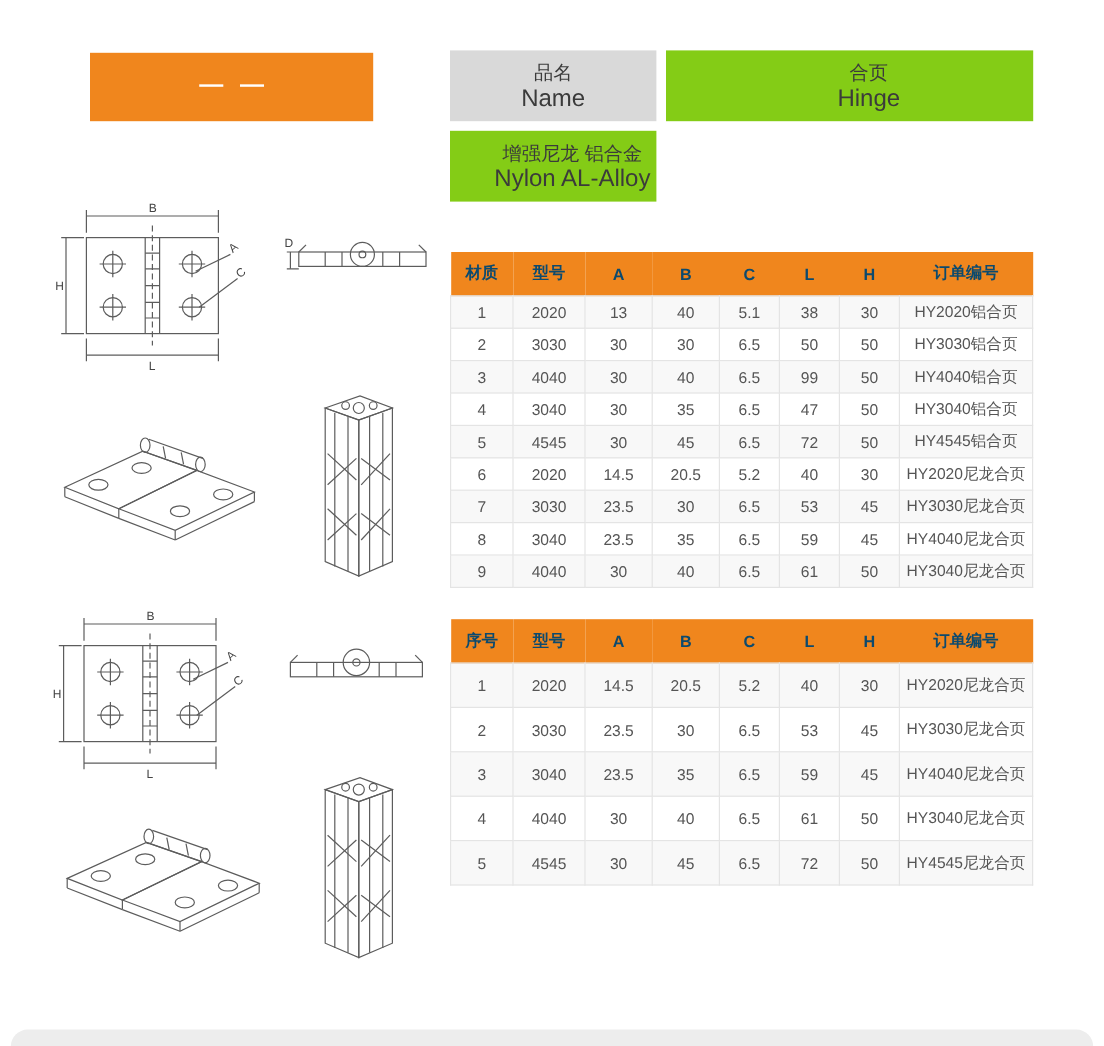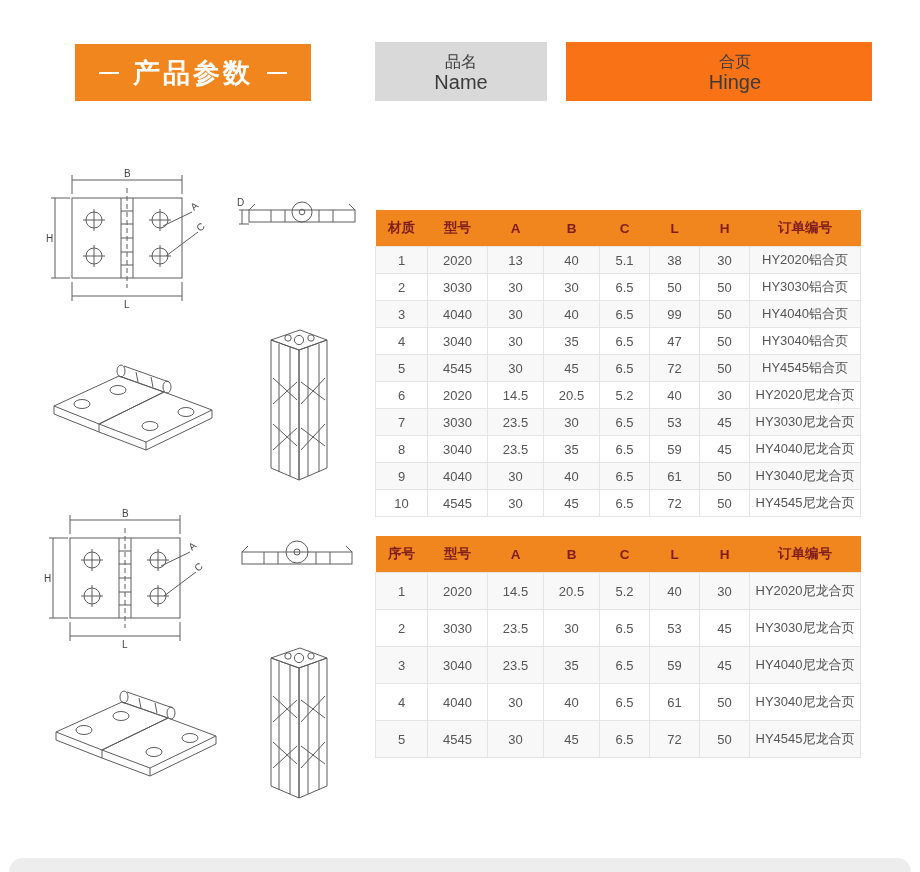--- a/index.html
+++ b/index.html
@@ -10,39 +10,39 @@
   
   .badge{
     position:absolute;left:75px;top:44px;width:236px;height:57px;
     background:#f0861d;color:#fff;display:flex;align-items:center;justify-content:center;gap:14px;
   }
   .badge .title{font-size:27px;font-weight:bold;letter-spacing:3px;}
   .badge .dash{font-size:20px;font-weight:bold;transform:translateY(-1px);}
   
   .info-table{
     position:absolute;left:375px;top:42px;width:481px;
-    display:grid;grid-template-columns:172px 306px;gap:19px;
+    display:grid;grid-template-columns:172px 306px;gap:8px;
   }
   .info-cell{
     height:59px;display:flex;flex-direction:column;align-items:center;justify-content:center;
     line-height:21px;color:#3b3b3b;
   }
   .info-label{background:#d9d9d9;}
-  .info-value{background:#f97316;padding-left:32px;}
+  .info-value{background:#84cc16;padding-left:32px;}
   .zh{font-size:16px;}
   .en{font-size:20px;}
   
   .spec{
     position:absolute;left:375px;border-collapse:collapse;table-layout:fixed;width:486px;
     background:#fff;
   }
   #spec-table-top{top:210px;}
-  #spec-table-bottom{top:536px;padding-left:19px;}
+  #spec-table-bottom{top:516px;padding-left:19px;}
   .spec th{
-    background:#f0861d;color:#7f1d1d;font-size:13.5px;font-weight:bold;
+    background:#f0861d;color:#0c4a6e;font-size:13.5px;font-weight:bold;
     padding:9px 2px;text-align:center;border:none;
   }
   .spec td{
     border:1px solid #e4e4e4;font-size:13px;color:#555;text-align:center;padding:4px 2px;
   }
   #spec-table-bottom td{padding:9px 2px;}
   .spec tbody tr:nth-child(odd){background:#f8f8f8;}
   .spec th:nth-child(1),.spec td:nth-child(1){width:48px;}
   .spec th:nth-child(2),.spec td:nth-child(2){width:56px;}
   .spec th:nth-child(3),.spec td:nth-child(3){width:52px;}
@@ -67,32 +67,35 @@
     background:#ededed;border-radius:14px 14px 0 0;
   }
 </style>
 </head>
 <body>
 
 <div class="page">
 
   <div class="badge">
     <span class="dash">—</span>
-    <span class="title">产品参数</span>
     <span class="dash">—</span>
   </div>
 
   <div class="info-table">
     <div class="info-cell info-label">
       <span class="zh">品名</span>
       <span class="en">Name</span>
     </div>
     <div class="info-cell info-value">
       <span class="zh">合页</span>
       <span class="en">Hinge</span>
+    </div>
+    <div class="info-cell info-value">
+      <span class="zh">增强尼龙  铝合金</span>
+      <span class="en">Nylon  AL-Alloy</span>
     </div>
   </div>
 
   <div class="drawing" style="left:42px;top:166px;">
     <svg width="180" height="145" viewBox="0 0 180 145">
 
       <line class="dim" x1="30" y1="14" x2="140" y2="14"></line>
       <line class="dim" x1="30" y1="9" x2="30" y2="28"></line>
       <line class="dim" x1="140" y1="9" x2="140" y2="28"></line>
       <text x="82" y="11">B</text>
@@ -406,30 +409,20 @@
         <tr>
           <td>9</td>
           <td>4040</td>
           <td>30</td>
           <td>40</td>
           <td>6.5</td>
           <td>61</td>
           <td>50</td>
           <td>HY3040尼龙合页</td>
         </tr>
-        <tr>
-          <td>10</td>
-          <td>4545</td>
-          <td>30</td>
-          <td>45</td>
-          <td>6.5</td>
-          <td>72</td>
-          <td>50</td>
-          <td>HY4545尼龙合页</td>
-        </tr>
       </tbody>
   </table>
 
   <table class="spec" id="spec-table-bottom">
     <thead>
         <tr>
           <th>序号</th>
           <th>型号</th>
           <th>A</th>
           <th>B</th>

